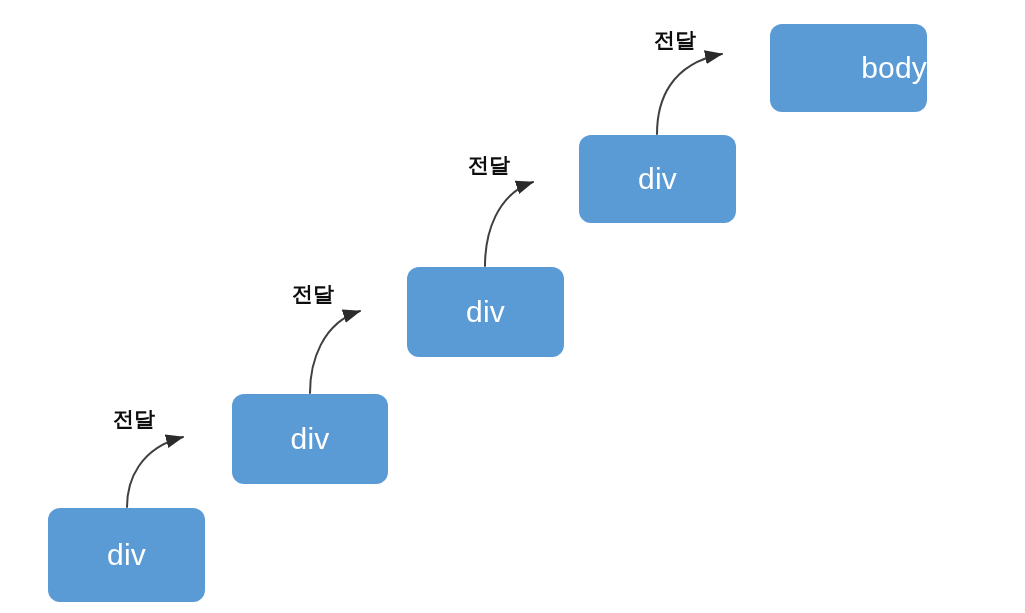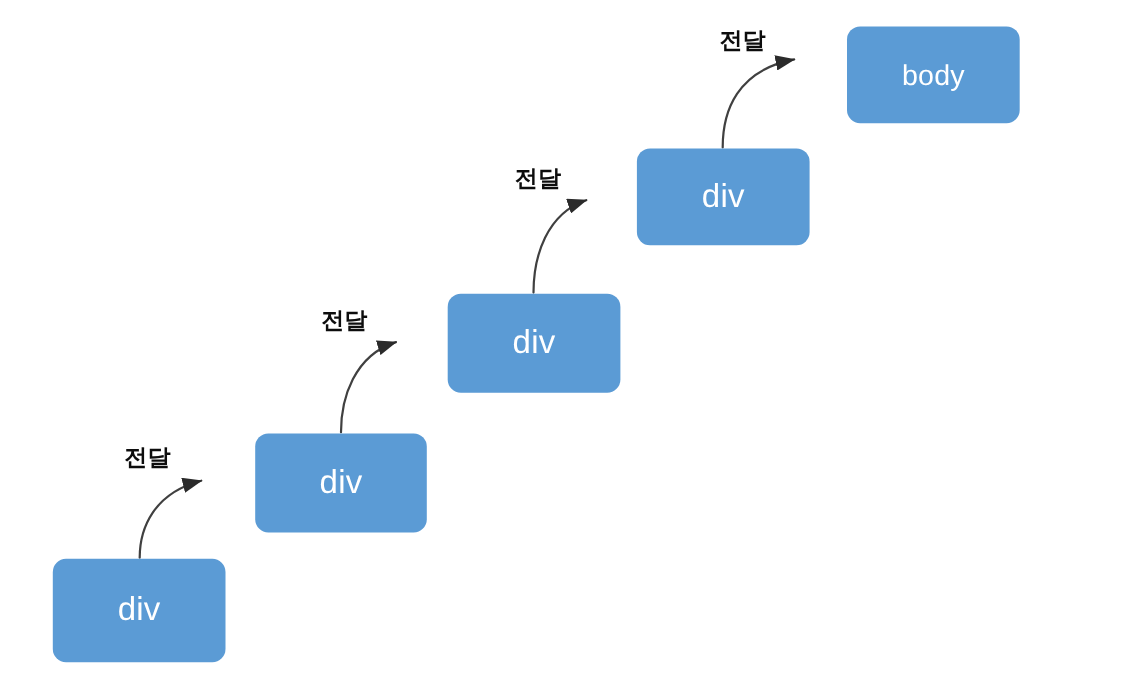--- a/index.html
+++ b/index.html
@@ -39,21 +39,21 @@
     letter-spacing: 0.2px;
     user-select: none;
   }
   .node-label {
     display: block;
     line-height: 1;
     white-space: nowrap;
   }
   .edge-label {
     position: absolute;
-    font-family: Liberation Mono, monospace;
+    font-family: Liberation Sans, sans-serif;
     font-weight: bold;
     color: #0d0d0d;
     white-space: nowrap;
     line-height: 1;
     user-select: none;
     text-align: center;
   }
 </style>
 </head>
 <body>
@@ -80,21 +80,21 @@
       </div>
       <div class="node" style="left: 232px; top: 394px; width: 156px; height: 90px; background: rgb(91, 155, 213); color: rgb(255, 255, 255); font-size: 30px;">
         <span class="node-label">div</span>
       </div>
       <div class="node" style="left: 407px; top: 267px; width: 157px; height: 90px; background: rgb(91, 155, 213); color: rgb(255, 255, 255); font-size: 30px;">
         <span class="node-label">div</span>
       </div>
       <div class="node" style="left: 579px; top: 135px; width: 157px; height: 88px; background: rgb(91, 155, 213); color: rgb(255, 255, 255); font-size: 30px;">
         <span class="node-label">div</span>
       </div>
-      <div class="node" style="left: 770px; top: 24px; width: 157px; height: 88px; background: rgb(91, 155, 213); color: rgb(255, 255, 255); font-size: 26px;">
+      <div class="node" style="left: 770px; top: 24px; width: 157px; height: 88px; background: rgb(91, 155, 213); color: rgb(255, 255, 255); font-size: 30px; justify-content: flex-end;">
         <span class="node-label">body</span>
       </div>
     </div>
   <div id="label-layer">
       <div class="edge-label" style="left: 113px; top: 408px; font-size: 21px; color: rgb(13, 13, 13);">전달</div>
       <div class="edge-label" style="left: 292px; top: 283px; font-size: 21px; color: rgb(13, 13, 13);">전달</div>
       <div class="edge-label" style="left: 468px; top: 154px; font-size: 21px; color: rgb(13, 13, 13);">전달</div>
       <div class="edge-label" style="left: 654px; top: 29px; font-size: 21px; color: rgb(13, 13, 13);">전달</div>
     </div>
 

